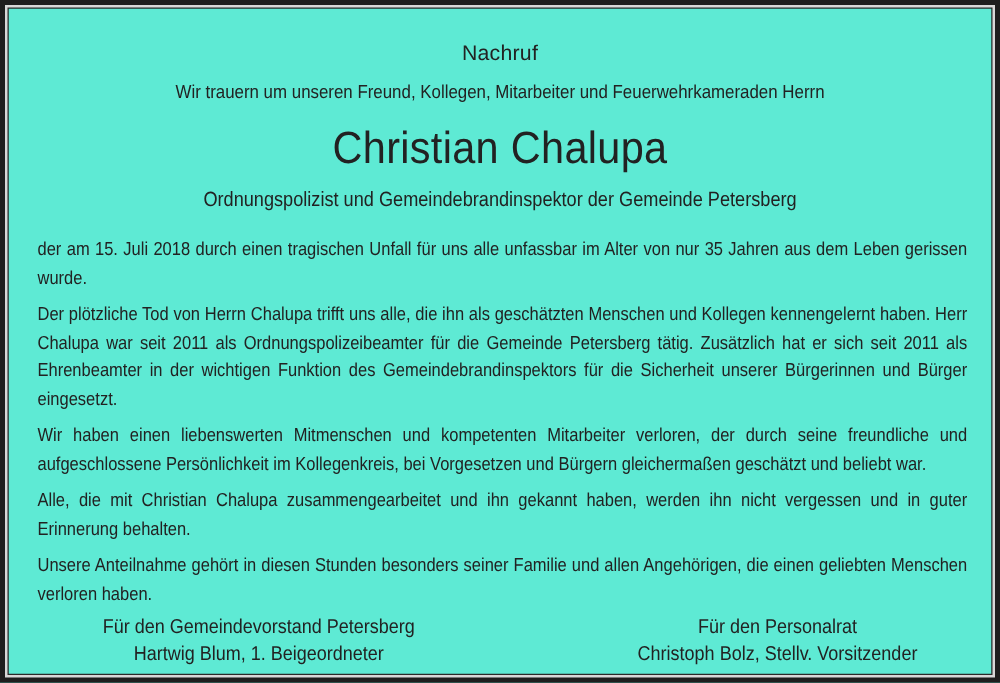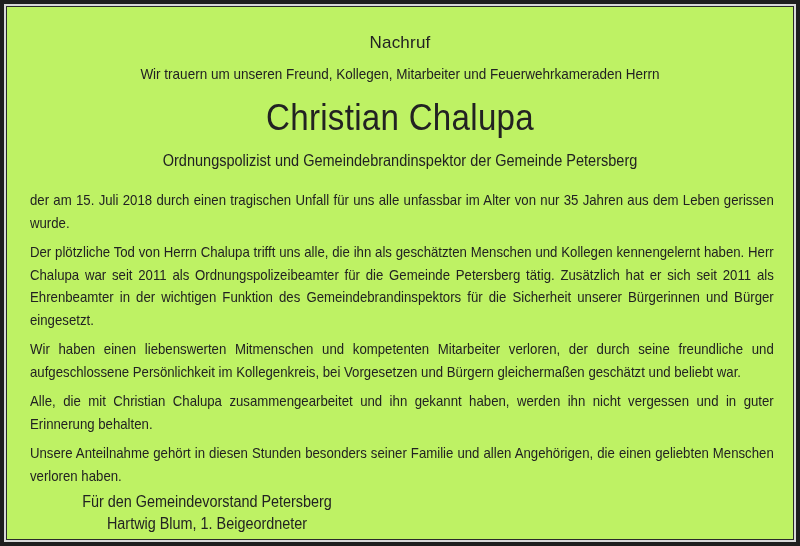--- a/index.html
+++ b/index.html
@@ -11,21 +11,21 @@
     .frame-light {
       position:absolute; left:4px; top:4px; right:4px; bottom:4px;
       background:#d8d8d8;
     }
     .frame-dark {
       position:absolute; left:6px; top:6px; right:6px; bottom:6px;
       background:#2a2a2a;
     }
     .paper {
       position:absolute; left:7px; top:7px; right:7px; bottom:7px;
-      background:#bef264; color:#222;
+      background:#5eead4; color:#222;
       font-family:"Liberation Sans", sans-serif;
     }
     .center { text-align:center; position:absolute; left:0; right:0; }
     .title { top:26px; font-size:17px; letter-spacing:0.2px; }
     .intro { top:58px; font-size:15px; transform:scaleX(0.9); transform-origin:center; }
     .name { top:90px; font-size:36px; letter-spacing:0.3px; transform:scaleX(0.92); transform-origin:center; }
     .role { top:144px; font-size:16.5px; transform:scaleX(0.88); transform-origin:center; }
     .body {
       position:absolute; left:23px; right:19px; top:182px;
       font-size:15px; line-height:22.5px; text-align:justify;
@@ -59,14 +59,18 @@
         <p>Wir haben einen liebenswerten Mitmenschen und kompetenten Mitarbeiter verloren, der durch seine freundliche und aufgeschlossene Persönlichkeit im Kollegenkreis, bei Vorgesetzen und Bürgern gleichermaßen geschätzt und beliebt war.</p>
         <p>Alle, die mit Christian Chalupa zusammengearbeitet und ihn gekannt haben, werden ihn nicht vergessen und in guter Erinnerung behalten.</p>
         <p>Unsere Anteilnahme gehört in diesen Stunden besonders seiner Familie und allen Angehörigen, die einen geliebten Menschen verloren haben.</p>
       </div>
     </div>
 
     <div class="sig sig-left">
       <div class="head">Für den Gemeindevorstand Petersberg</div>
       <div class="sub">Hartwig Blum, 1. Beigeordneter</div>
     </div>
+    <div class="sig sig-right">
+      <div class="head">Für den Personalrat</div>
+      <div class="sub">Christoph Bolz, Stellv. Vorsitzender</div>
+    </div>
   </div>
 </div>
 
 </body></html>

